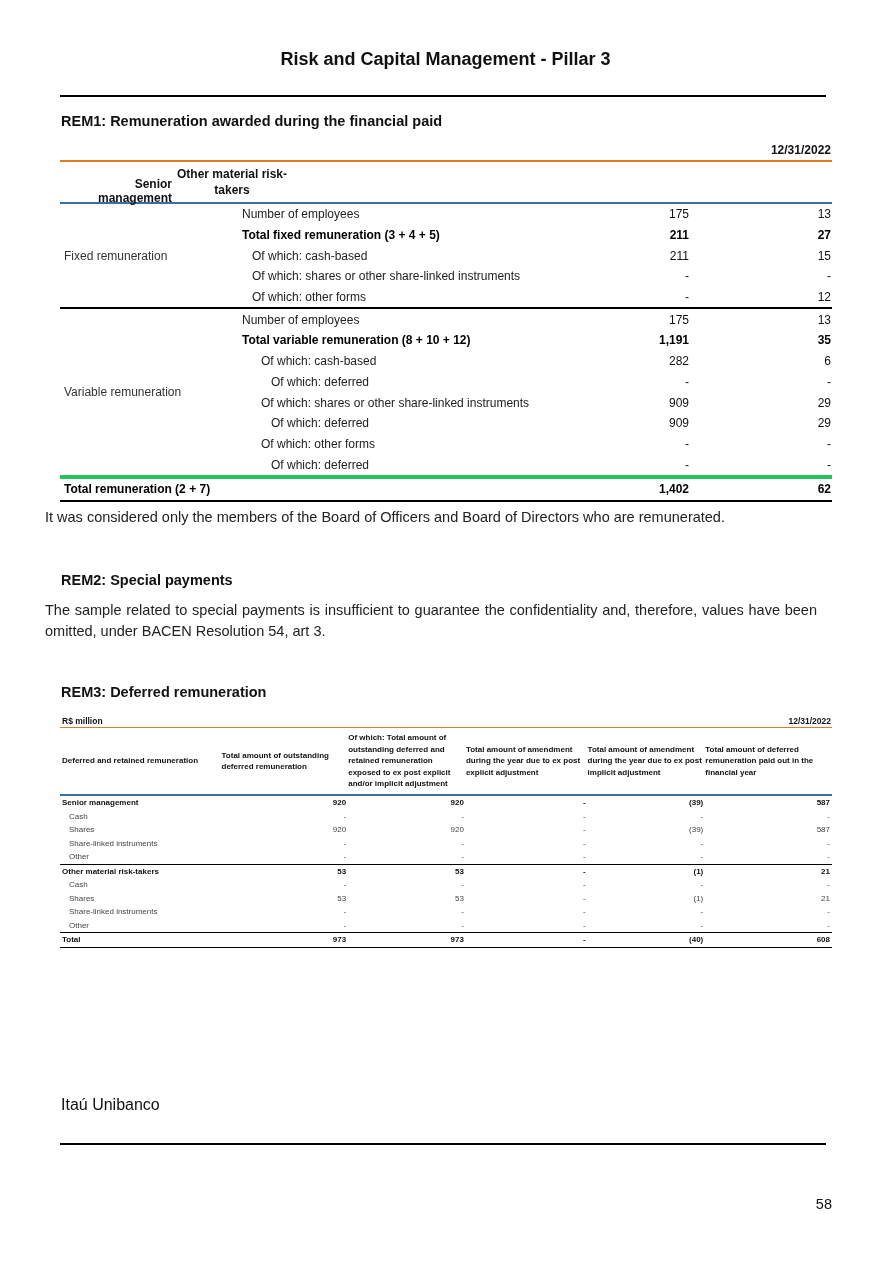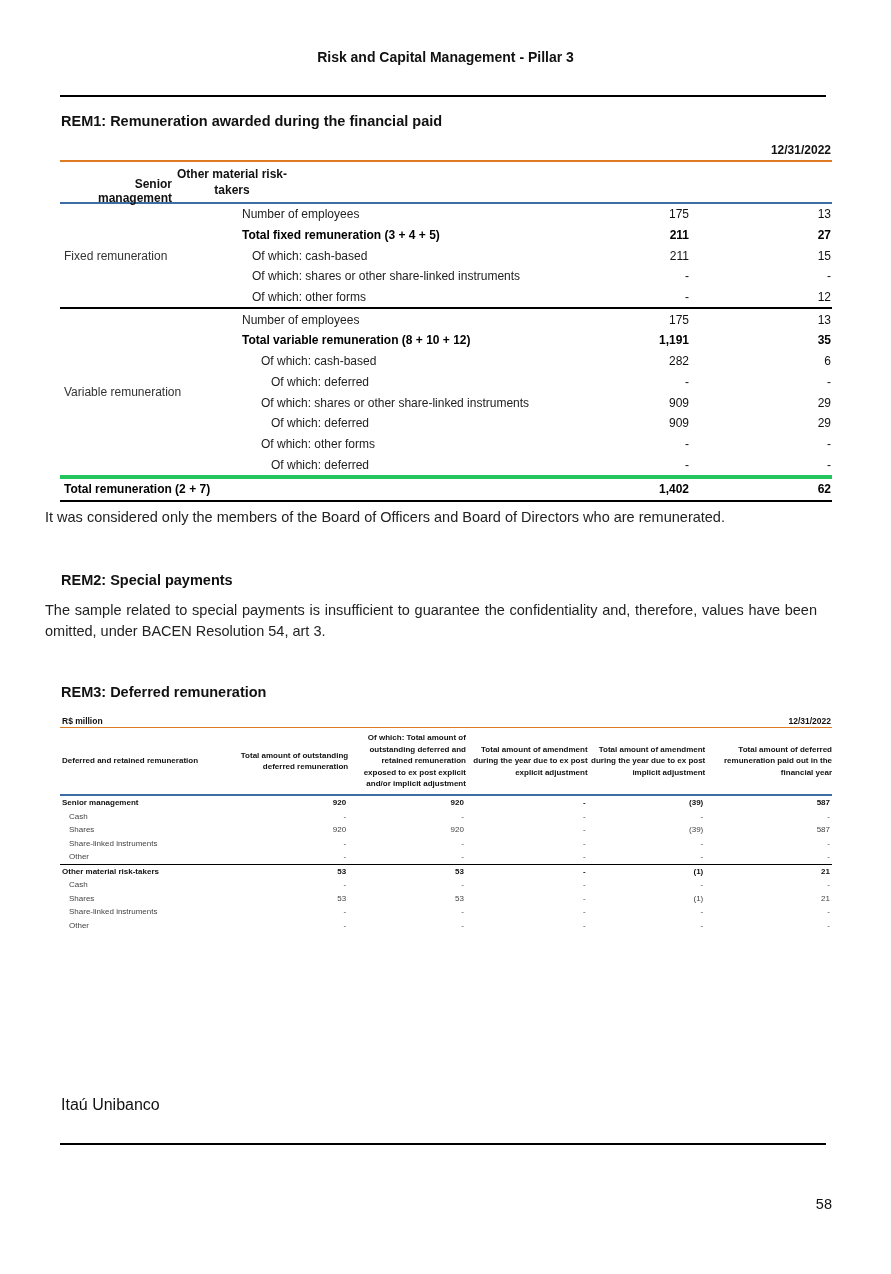--- a/index.html
+++ b/index.html
@@ -1,17 +1,17 @@
 <!DOCTYPE html>
 <html><head>
 <meta charset="utf-8">
 <style>
   html, body { margin:0; padding:0; background:#ffffff; }
   body { width:891px; height:1274px; position:relative; font-family:"Liberation Sans", sans-serif; color:#111; overflow:hidden; }
-  .page-header { position:absolute; top:49px; left:0; width:891px; text-align:center; font-weight:bold; font-size:14px; }
+  .page-header { position:absolute; top:49px; left:0; width:891px; text-align:center; font-weight:bold; font-size:18px; }
   .rule-top { position:absolute; top:95px; left:60px; width:766px; height:0; border-top:2px solid #000; }
   .section-title { position:absolute; left:61px; font-weight:bold; font-size:14.5px; }
   .para { position:absolute; left:45px; width:772px; font-size:14.5px; line-height:21px; text-align:justify; color:#222; }
 
   
   .rem1 { position:absolute; top:140px; left:60px; width:772px; }
   .rem1-date { text-align:right; font-weight:bold; font-size:12px; height:20px; line-height:20px; padding-right:1px; }
   .orange-rule { border-top:2px solid #e07b24; }
   .blue-rule { border-top:2px solid #3a6ea5; }
   .rem1-head { display:flex; height:40px; font-size:12px; font-weight:bold; }
@@ -29,21 +29,21 @@
   .ind2 { padding-left:19px !important; }
   .ind3 { padding-left:29px !important; }
   tr.sep td { border-top:2px solid #000; }
   tr.sep td.c-group { border-top:2px solid #000; }
   tr.total td { border-top:4px solid #22c55e; border-bottom:2px solid #000; }
 
   
   .rem3 { position:absolute; top:716px; left:60px; width:772px; }
   .rem3-top { display:flex; justify-content:space-between; font-size:8.5px; font-weight:bold; height:11px; line-height:11px; padding:0 1px 0 2px;align-items:flex-end; }
   table.t3 { width:772px; border-collapse:collapse; font-size:8px; }
-  table.t3 th { font-weight:bold; font-size:8px; line-height:11.5px; height:66px; vertical-align:middle; padding:0; text-align:right; }
+  table.t3 th { font-weight:bold; font-size:8px; line-height:11.5px; height:66px; vertical-align:middle; padding:0; text-align:left; }
   table.t3 th.first { text-align:left; padding-left:2px; width:160px; }
   table.t3 th.c2 { width:127px; }
   table.t3 th.c3 { width:118px; }
   table.t3 th.c4 { width:122px; }
   table.t3 th.c5 { width:118px; }
   table.t3 th.c6 { width:127px; }
   table.t3 thead tr { border-bottom:2px solid #3a6ea5; }
   table.t3 td { height:13.5px; padding:0; text-align:right; color:#444; }
   table.t3 td.lbl { text-align:left; padding-left:2px; }
   table.t3 td.sub { padding-left:9px; }
@@ -248,19 +248,27 @@
         <td class="num">-</td>
       </tr>
       <tr>
         <td class="lbl sub">Other</td>
         <td class="num">-</td>
         <td class="num">-</td>
         <td class="num">-</td>
         <td class="num">-</td>
         <td class="num">-</td>
       </tr>
+      <tr class="tot3">
+        <td class="lbl">Total</td>
+        <td class="num">973</td>
+        <td class="num">973</td>
+        <td class="num">-</td>
+        <td class="num">(40)</td>
+        <td class="num">608</td>
+      </tr>
     </tbody>
   </table>
 </div>
 
 <div class="rule-bottom"></div>
 <div class="footer-brand">Itaú Unibanco</div>
 <div class="page-num">58</div>
 
 </body></html>

